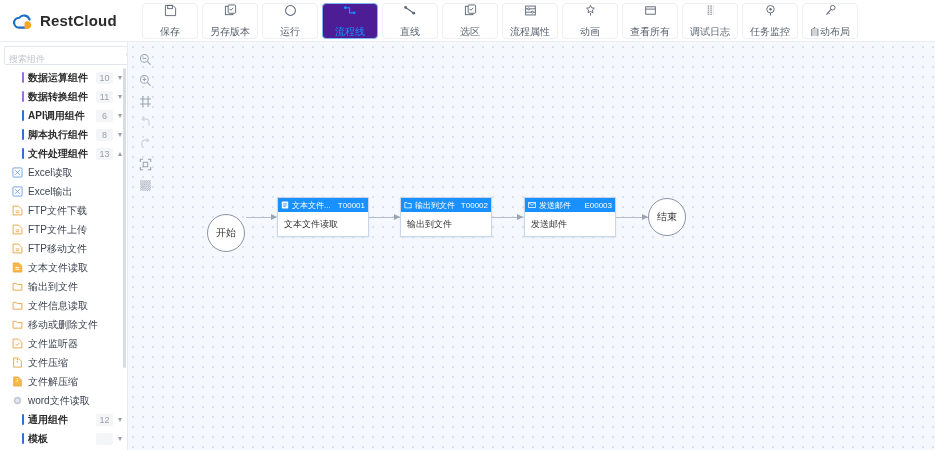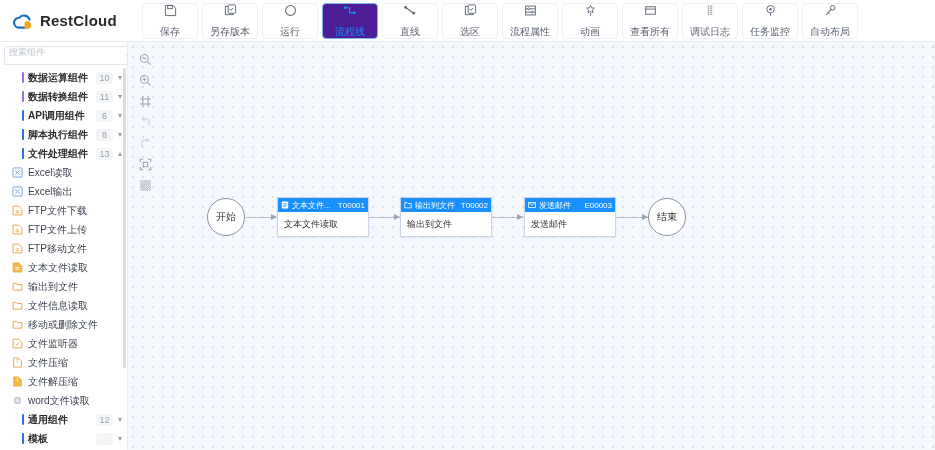--- a/index.html
+++ b/index.html
@@ -46,21 +46,21 @@
     width: 128px; min-width: 128px;
     background: #fff;
     border-right: 1px solid #e8ecf2;
     display: flex; flex-direction: column;
     position: relative;
     overflow: hidden;
   }
   .search-row { display: flex; align-items: center; padding: 4px 4px 3px 4px; gap: 4px; }
   .search-box {
     flex: 1; height: 19px; border: 1px solid #e2e6ee; border-radius: 2px;
-    display: flex; align-items: flex-start; padding: 0 4px; background: #fff;
+    display: flex; align-items: flex-end; padding: 0 4px; background: #fff;
   }
   .search-box input {
     border: 0; outline: 0; flex: 1; font-size: 9px; color: #333;
     font-family: "Liberation Sans", sans-serif; background: transparent; min-width: 0;
   }
   .search-box input::placeholder { color: #bfc4cc; }
 
   .cat-list { flex: 1; overflow: hidden; }
   .cat {
     height: 19px; display: flex; align-items: center;
@@ -515,21 +515,21 @@
                   <path d="M0 2.4L2.4 0" stroke="currentColor" stroke-width=".9"></path>
                 </pattern>
               </defs>
               <rect x="1.2" y="1.2" width="11.6" height="11.6" fill="url(#hatch)"></rect>
             </svg>
           </div>
       </div>
 
       <div class="flow">
 
-        <div class="circle-node" style="left:79px; top:156px;">
+        <div class="circle-node" style="left:79px; top:172px;">
           <span>开始</span>
         </div>
 
         <div class="edge" style="left:118px; top:175px; width:30px;"></div>
         <div class="arrow" style="left:143px; top:171.5px;"></div>
 
         <div class="node" style="left:149px; top:155px;">
           <div class="node-head">
             <span class="nh-icon">
                 <svg width="8" height="8" viewBox="0 0 10 10">

